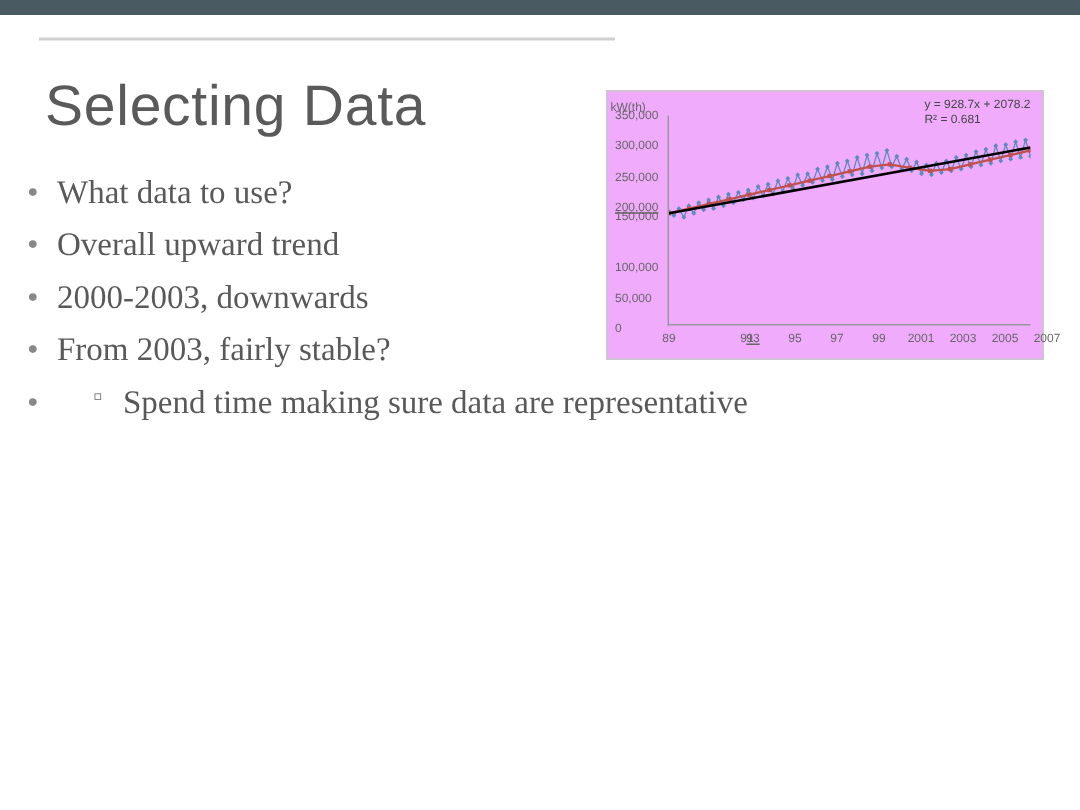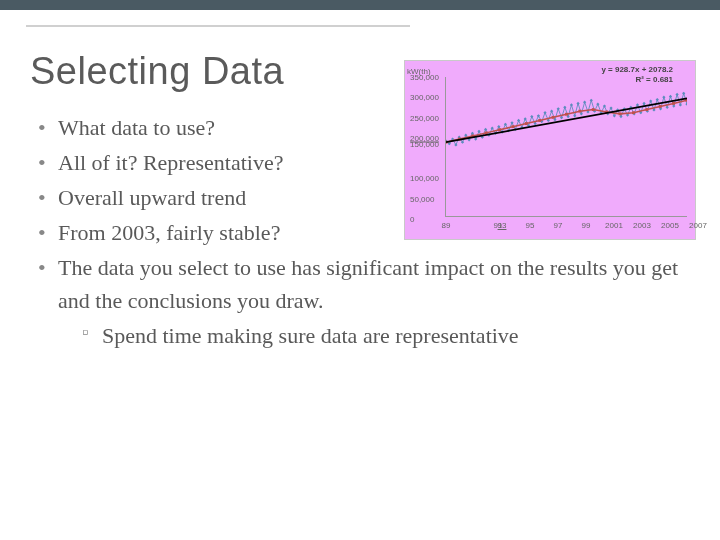--- a/index.html
+++ b/index.html
@@ -31,21 +31,21 @@
   .title {
     font-family: Verdana, Geneva, sans-serif;
     font-size: 38px;
     font-weight: 400;
     color: #5a5a5a;
     margin: 20px 0 18px 30px;
     letter-spacing: 0.5px;
   }
   .content {
     display: flex;
-    padding: 0 30px 0 36px;
+    padding: 0 30px 0 16px;
   }
   .bullets {
     flex: 1;
     font-size: 22px;
     line-height: 1.5;
     color: #595959;
   }
   .bullets ul { list-style: none; }
   .bullets > ul > li {
     position: relative;
@@ -88,27 +88,25 @@
   }
   .chart-ylab {
     position: absolute;
     left: 2px;
     top: 6px;
     font-size: 8px;
     color: #666;
   }
   .chart-eq {
     position: absolute;
-    right: 22px;
+    right: 8px;
     top: 4px;
     font-size: 8px;
     color: #444;
-    text-align: right;
     line-height: 1.2;
-    font-weight: bold;
   }
   .plot {
     position: absolute;
     left: 40px;
     top: 16px;
     right: 8px;
     bottom: 22px;
     border-left: 1px solid #999;
     border-bottom: 1px solid #999;
   }
@@ -137,24 +135,24 @@
 <body>
 
 <div class="topbar"></div>
 
 <h1 class="title">Selecting Data</h1>
 
 <div class="content">
   <div class="bullets">
     <ul>
       <li><span>What data to use?</span></li>
-      <li><span>All of it? Representative?</span></li>
       <li><span>Overall upward trend</span></li>
+      <li><span>2000-2003, downwards</span></li>
       <li><span>From 2003, fairly stable?</span></li>
-      <li><span>The data you select to use has significant impact on the results you get and the conclusions you draw.</span>
+      <li>
         <ul class="sub">
           <li><span>Spend time making sure data are representative</span></li>
         </ul>
       </li>
     </ul>
   </div>
 </div>
 
 <div class="chart">
   <div class="chart-ylab">kW(th)</div>

